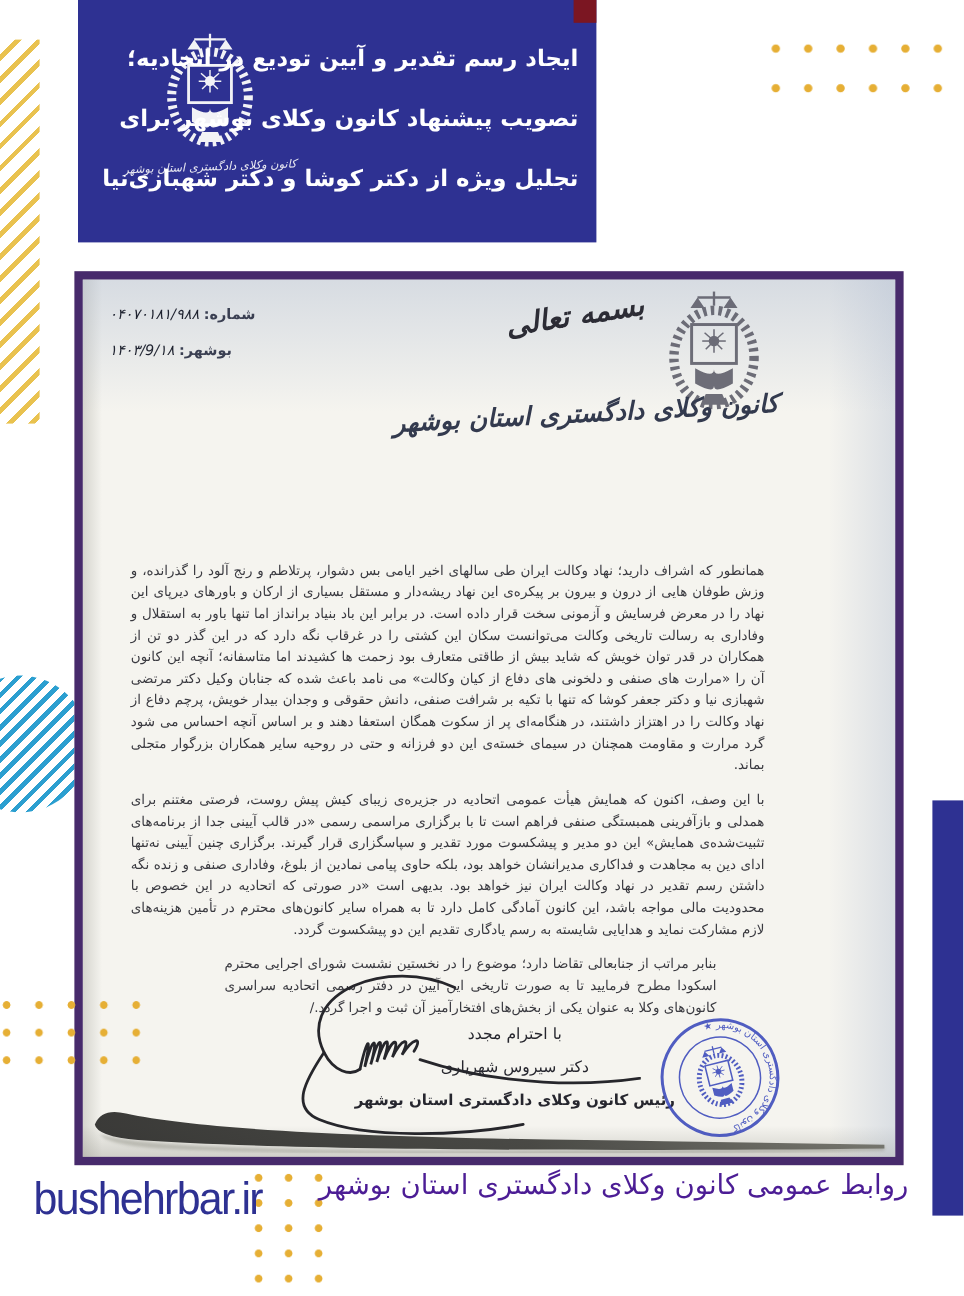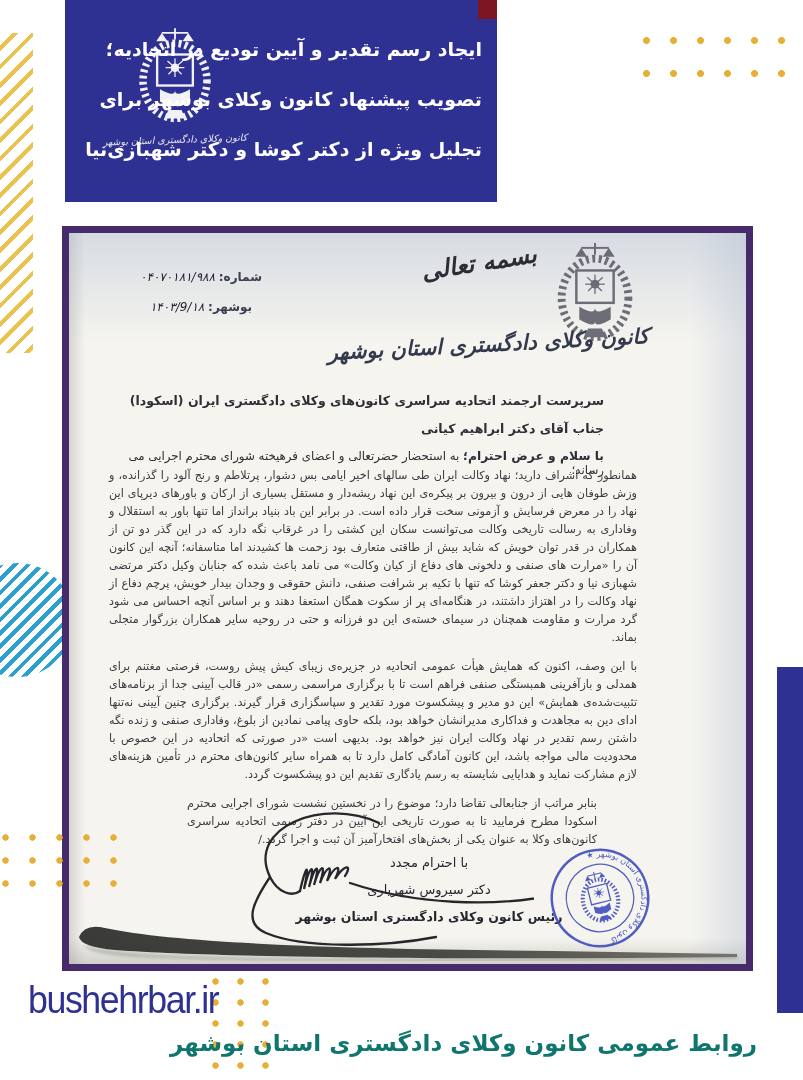--- a/index.html
+++ b/index.html
@@ -37,22 +37,22 @@
   .doc{position:absolute;left:62px;top:226px;width:677px;height:731px;background:#f5f4ef;
     border:7px solid #472a6c;direction:rtl;}
   .scan-tint{position:absolute;inset:0;pointer-events:none;
     background:
       linear-gradient(180deg,rgba(178,190,210,.45),rgba(178,190,210,0) 110px),
       linear-gradient(270deg,rgba(178,190,210,.40),rgba(178,190,210,0) 55px),
       linear-gradient(90deg,rgba(140,140,130,.30),rgba(140,140,130,0) 16px),
       linear-gradient(0deg,rgba(140,140,132,.35),rgba(140,140,132,0) 26px);}
   .bismillah{position:absolute;left:352px;top:16px;font-size:24px;font-weight:bold;font-style:italic;
     color:#2c2c35;transform:rotate(-9deg);white-space:nowrap;}
-  .ref-block{position:absolute;right:435px;top:29px;width:220px;font-size:12px;color:#2d3140;
-    direction:rtl;text-align:center;line-height:30px;white-space:nowrap;}
+  .ref-block{position:absolute;right:435px;top:14px;width:220px;font-size:12px;color:#2d3140;
+    direction:rtl;text-align:left;line-height:30px;white-space:nowrap;}
   .ref-label{font-weight:bold;color:#3a3f52;}
   .ref-value{font-style:italic;letter-spacing:1px;color:#1f2330;}
   .u-line{display:inline-block;width:92px;border-bottom:1.4px solid #555;height:10px;margin-right:6px;}
   .doc-emblem{position:absolute;left:476px;top:8px;width:100px;height:108px;color:#5c5c68;opacity:.88;}
   .doc-emblem svg{width:100%;height:100%;}
   .letterhead-callig{position:absolute;left:316px;top:98px;width:264px;text-align:center;
     font-size:21px;font-weight:bold;font-style:italic;color:#333a4e;transform:rotate(-3deg);
     white-space:nowrap;}
   .addressee{position:absolute;right:142px;top:160px;width:505px;direction:rtl;text-align:right;
     color:#2e2e36;}
@@ -69,22 +69,22 @@
   .closing,.signer{font-weight:normal;font-size:13px;white-space:nowrap;}
   .signer-title{font-weight:bold;font-size:12.5px;white-space:nowrap;}
   .stamp{position:absolute;left:478px;top:612px;width:106px;height:106px;color:#3a49bb;opacity:.88;
     transform:rotate(-14deg);}
   .stamp svg{width:100%;height:100%;}
   .fold-shadow{position:absolute;left:4px;top:682px;width:670px;height:46px;}
 
   
   .site{position:absolute;left:28px;top:979px;font-size:38px;letter-spacing:-1.5px;color:#2e3192;
     font-family:"Liberation Sans","DejaVu Sans",sans-serif;transform:scaleX(.94);transform-origin:left;}
-  .footer-caption{position:absolute;right:46px;top:1030px;font-size:23px;font-weight:bold;
-    color:#0f766e;direction:rtl;white-space:nowrap;}
+  .footer-caption{position:absolute;right:46px;top:975px;font-size:23px;font-weight:normal;
+    color:#4c1d95;direction:rtl;white-space:nowrap;}
 </style>
 </head>
 <body>
 
 <div class="canvas">
 
   <svg width="0" height="0" style="position:absolute" aria-hidden="true">
     <symbol id="emblem" viewBox="0 0 100 110">
       <g fill="none" stroke="currentColor">
         <ellipse cx="50" cy="58" rx="34" ry="40" stroke-width="8" stroke-dasharray="3 3.6"></ellipse>
@@ -145,28 +145,20 @@
 
     <div class="bismillah">بسمه تعالی</div>
 
     <div class="doc-emblem">
       <svg viewBox="0 0 100 110">
           <use href="#emblem"></use>
         </svg>
     </div>
     <div class="letterhead-callig">کانون وکلای دادگستری استان بوشهر</div>
 
-    <div class="addressee">
-      <div class="addr1">سرپرست ارجمند اتحادیه سراسری کانون‌های وکلای دادگستری ایران (اسکودا)</div>
-      <div class="addr2">جناب آقای دکتر ابراهیم کیانی</div>
-      <div class="salutation">
-        <b>با سلام و عرض احترام؛</b>
-        <span>به استحضار حضرتعالی و اعضای فرهیخته شورای محترم اجرایی می رساند؛</span>
-      </div>
-    </div>
 
     <div class="body-text">
       <p>همانطور که اشراف دارید؛ نهاد وکالت ایران طی سالهای اخیر ایامی بس دشوار، پرتلاطم و رنج آلود را گذرانده، و وزش طوفان هایی از درون و بیرون بر پیکره‌ی این نهاد ریشه‌دار و مستقل بسیاری از ارکان و باورهای دیرپای این نهاد را در معرض فرسایش و آزمونی سخت قرار داده است. در برابر این باد بنیاد برانداز اما تنها باور به استقلال و وفاداری به رسالت تاریخی وکالت می‌توانست سکان این کشتی را در غرقاب نگه دارد که در این گذر دو تن از همکاران در قدر توان خویش که شاید بیش از طاقتی متعارف بود زحمت ها کشیدند اما متاسفانه؛ آنچه این کانون آن را «مرارت های صنفی و دلخونی های دفاع از کیان وکالت» می نامد باعث شده که جنابان وکیل دکتر مرتضی شهبازی نیا و دکتر جعفر کوشا که تنها با تکیه بر شرافت صنفی، دانش حقوقی و وجدان بیدار خویش، پرچم دفاع از نهاد وکالت را در اهتزاز داشتند، در هنگامه‌ای پر از سکوت همگان استعفا دهند و بر اساس آنچه احساس می شود گرد مرارت و مقاومت همچنان در سیمای خسته‌ی این دو فرزانه و حتی در روحیه سایر همکاران بزرگوار متجلی بماند.</p>
       <p>با این وصف، اکنون که همایش هیأت عمومی اتحادیه در جزیره‌ی زیبای کیش پیش روست، فرصتی مغتنم برای همدلی و بازآفرینی همبستگی صنفی فراهم است تا با برگزاری مراسمی رسمی «در قالب آیینی جدا از برنامه‌های تثبیت‌شده‌ی همایش» این دو مدیر و پیشکسوت مورد تقدیر و سپاسگزاری قرار گیرند. برگزاری چنین آیینی نه‌تنها ادای دین به مجاهدت و فداکاری مدیرانشان خواهد بود، بلکه حاوی پیامی نمادین از بلوغ، وفاداری صنفی و زنده نگه داشتن رسم تقدیر در نهاد وکالت ایران نیز خواهد بود. بدیهی است «در صورتی که اتحادیه در این خصوص با محدودیت مالی مواجه باشد، این کانون آمادگی کامل دارد تا به همراه سایر کانون‌های محترم در تأمین هزینه‌های لازم مشارکت نماید و هدایایی شایسته به رسم یادگاری تقدیم این دو پیشکسوت گردد.</p>
       <p class="p3">بنابر مراتب از جنابعالی تقاضا دارد؛ موضوع را در نخستین نشست شورای اجرایی محترم اسکودا مطرح فرمایید تا به صورت تاریخی این آیین در دفتر رسمی اتحادیه سراسری کانون‌های وکلا به عنوان یکی از بخش‌های افتخارآمیز آن ثبت و اجرا گردد./</p>
     </div>
 
     <svg class="signature-svg" viewBox="0 0 360 160">
       <g fill="none" stroke="#26262b" stroke-width="2.3" stroke-linecap="round">
         <path d="M205 18 C 150 -8, 72 22, 96 72 C 104 88, 118 92, 126 86"></path>

